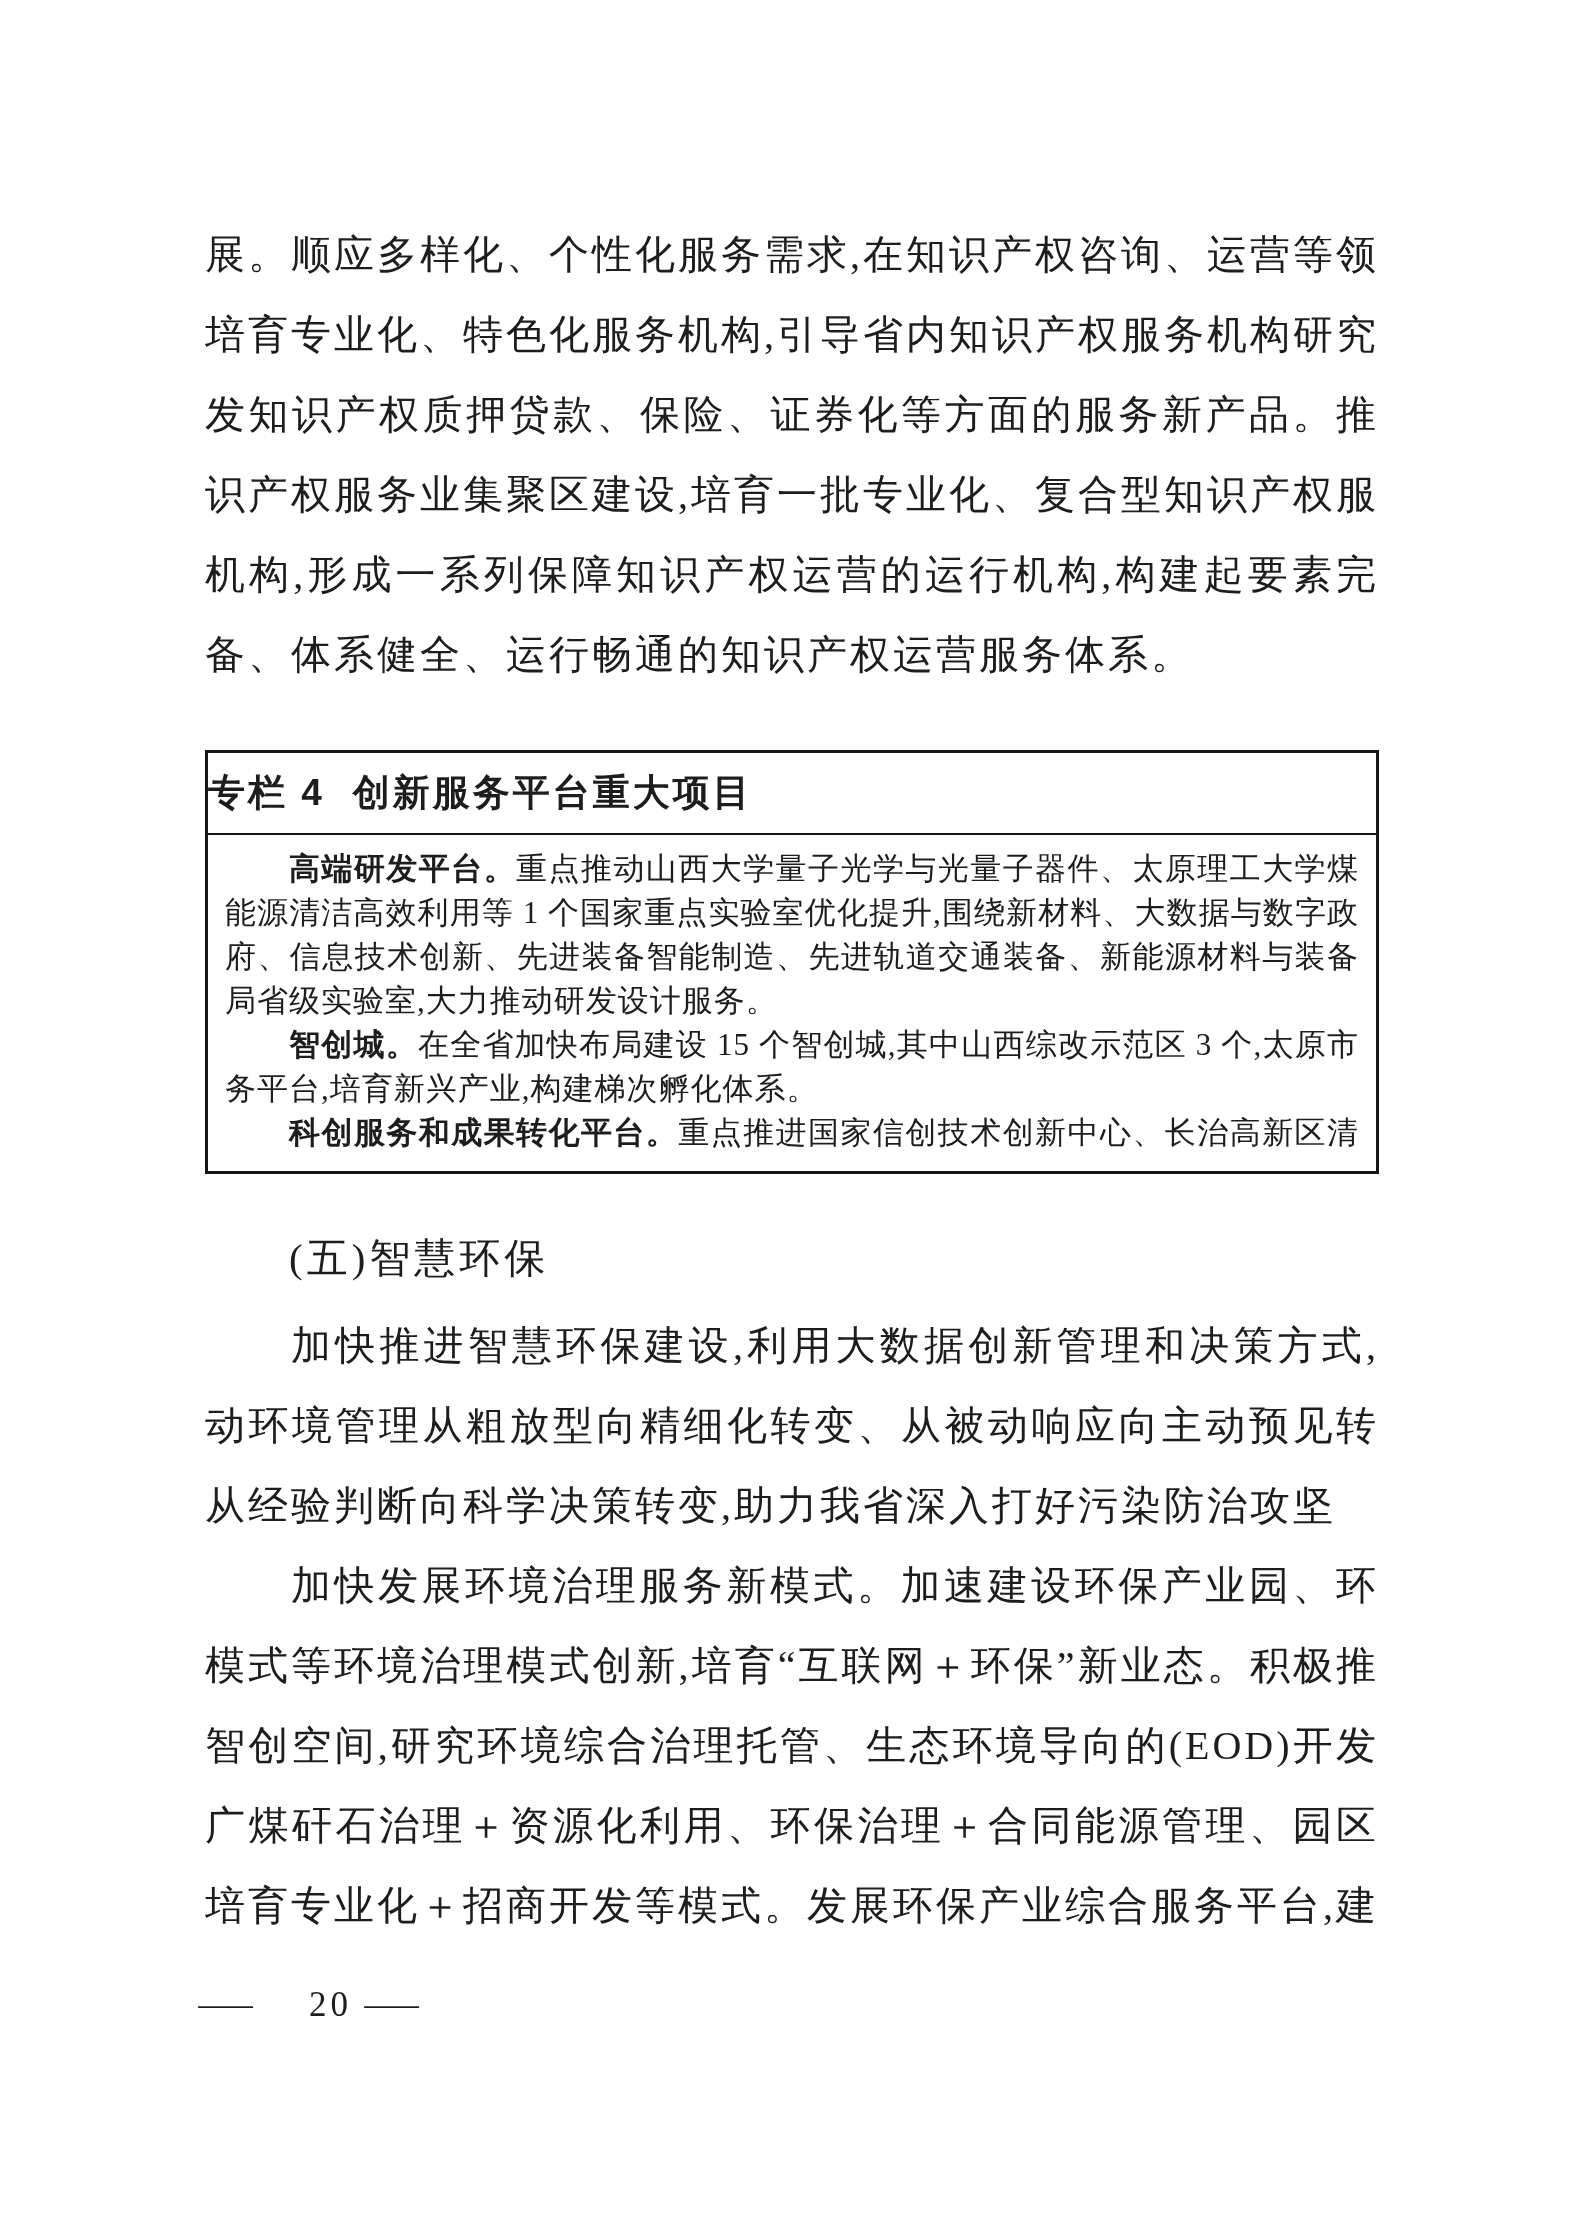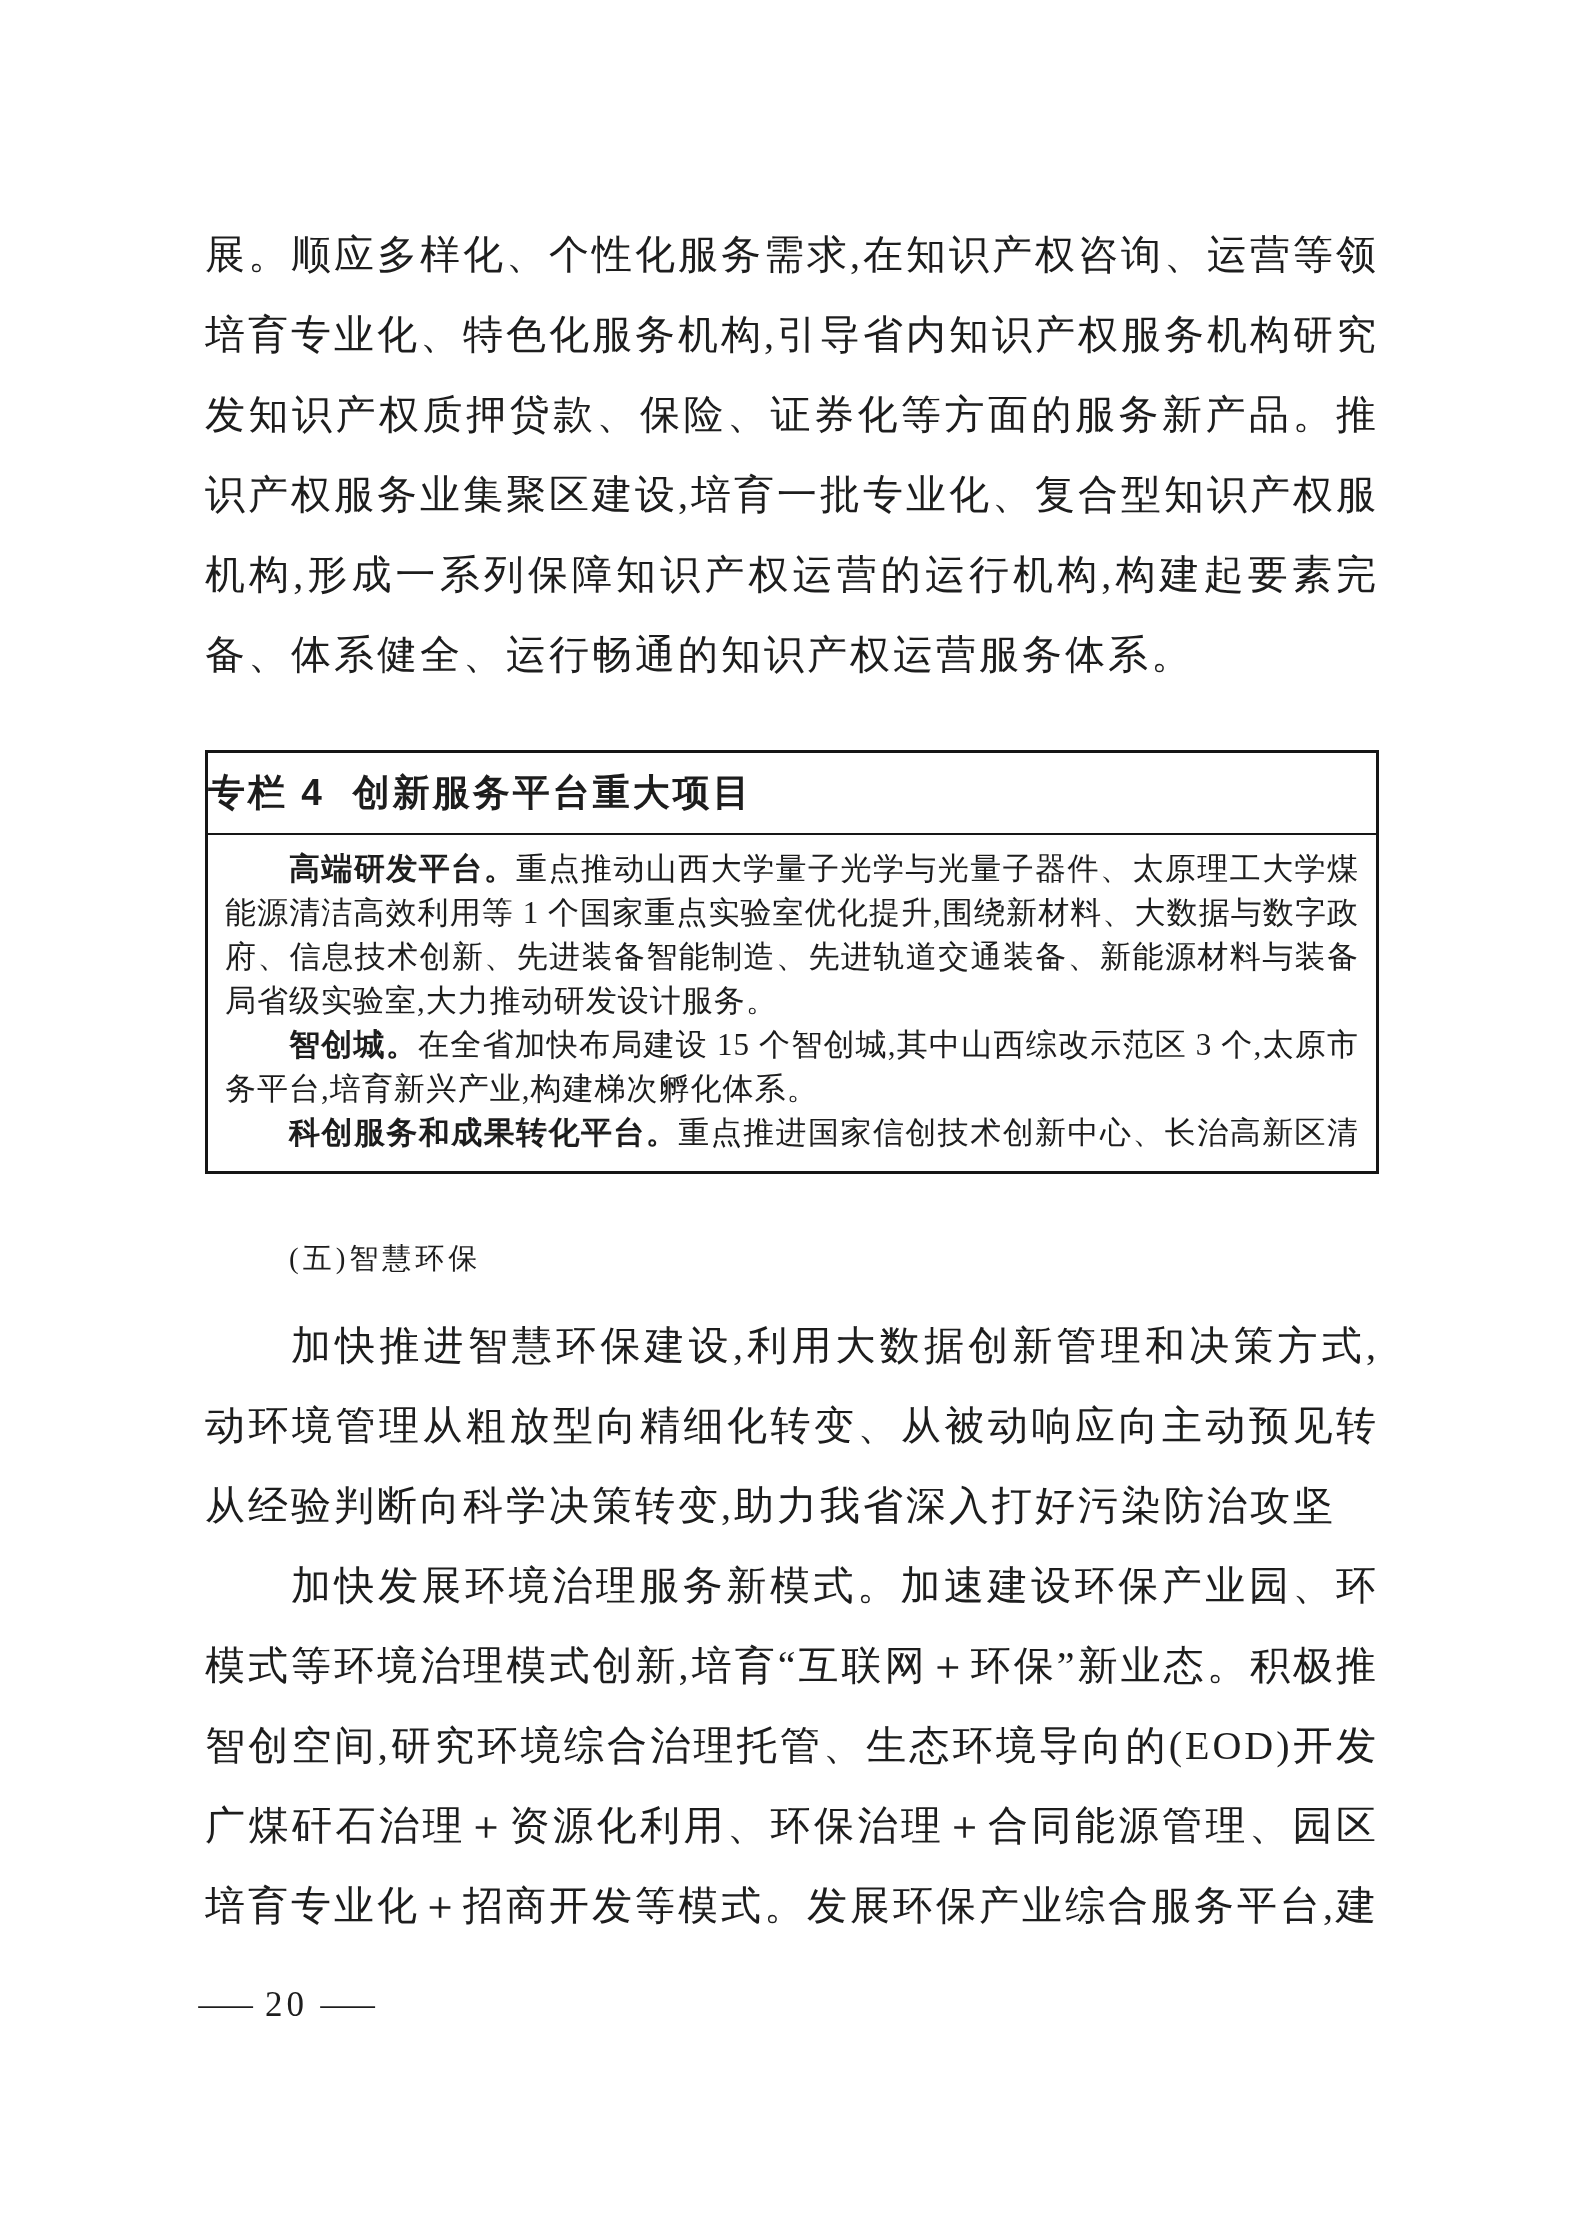--- a/index.html
+++ b/index.html
@@ -57,38 +57,38 @@
   }
   .box-body .line.indent { text-indent: 64px; }
   .lead {
     font-family: "Liberation Sans", "DejaVu Sans", sans-serif;
     font-weight: 700;
   }
 
   .heading {
     margin-top: 44px;
     margin-bottom: 8px;
-    font-size: 29px;
+    font-size: 41px;
     line-height: 80px;
     letter-spacing: 4px;
     text-indent: 84px;
   }
 
   .footer {
     position: absolute;
     left: 208px;
     top: 1982px;
     font-size: 35px;
     line-height: 46px;
     display: flex;
     align-items: center;
     gap: 22px;
   }
   .dash { display: inline-block; transform: scaleX(1.55); }
-  .pagenum { letter-spacing: 4px; }
+  .pagenum { letter-spacing: 4px; margin-left: 44px; }
 </style>
 </head>
 <body>
 
 <div class="page">
   <div class="content">
 
     <div class="para" id="p1">
         <div class="line just">展。顺应多样化、个性化服务需求,在知识产权咨询、运营等领域</div>
         <div class="line just">培育专业化、特色化服务机构,引导省内知识产权服务机构研究开</div>

